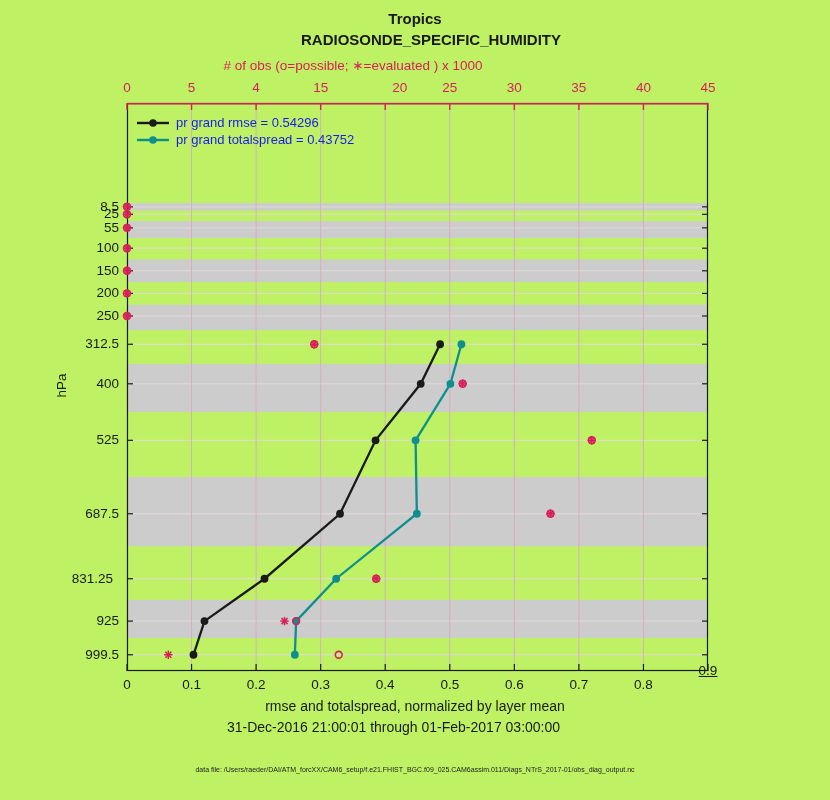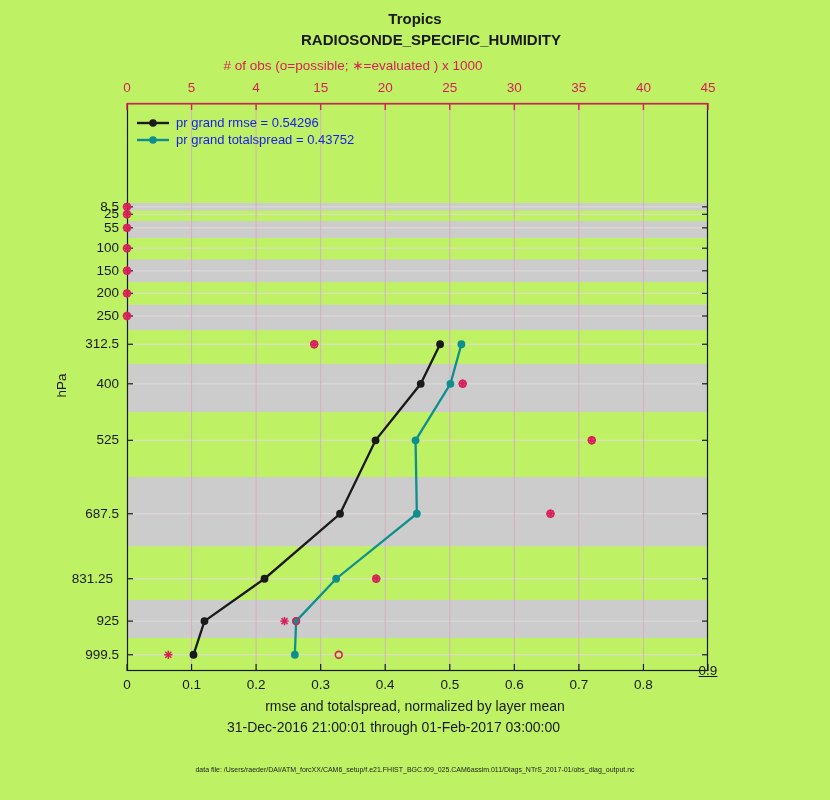--- a/index.html
+++ b/index.html
@@ -249,21 +249,21 @@
 
   <div id="ylabel">hPa</div>
   <div id="xlabel">rmse and totalspread, normalized by layer mean</div>
   <div id="daterange">31-Dec-2016 21:00:01 through 01-Feb-2017 03:00:00</div>
   <div id="datafile">data file: /Users/raeder/DAI/ATM_forcXX/CAM6_setup/f.e21.FHIST_BGC.f09_025.CAM6assim.011/Diags_NTrS_2017-01/obs_diag_output.nc</div>
 
 <span class="tick-label" style="left: 105px; top: 80px; color: rgb(217, 30, 90);">0</span>
     <span class="tick-label" style="left: 169.556px; top: 80px; color: rgb(217, 30, 90);">5</span>
     <span class="tick-label" style="left: 234.111px; top: 80px; color: rgb(217, 30, 90);">4</span>
     <span class="tick-label" style="left: 298.667px; top: 80px; color: rgb(217, 30, 90);">15</span>
-    <span class="tick-label" style="left: 363.222px; top: 80px; color: rgb(217, 30, 90);">20</span>
+    <span class="tick-label" style="left: 363.222px; top: 80px; color: rgb(217, 30, 90); text-align: right;">20</span>
     <span class="tick-label" style="left: 427.778px; top: 80px; color: rgb(217, 30, 90);">25</span>
     <span class="tick-label" style="left: 492.333px; top: 80px; color: rgb(217, 30, 90);">30</span>
     <span class="tick-label" style="left: 556.889px; top: 80px; color: rgb(217, 30, 90);">35</span>
     <span class="tick-label" style="left: 621.444px; top: 80px; color: rgb(217, 30, 90);">40</span>
     <span class="tick-label" style="left: 686px; top: 80px; color: rgb(217, 30, 90);">45</span>
     <span class="tick-label" style="left: 105px; top: 677px;">0</span>
     <span class="tick-label" style="left: 169.556px; top: 677px;">0.1</span>
     <span class="tick-label" style="left: 234.111px; top: 677px;">0.2</span>
     <span class="tick-label" style="left: 298.667px; top: 677px;">0.3</span>
     <span class="tick-label" style="left: 363.222px; top: 677px;">0.4</span>

